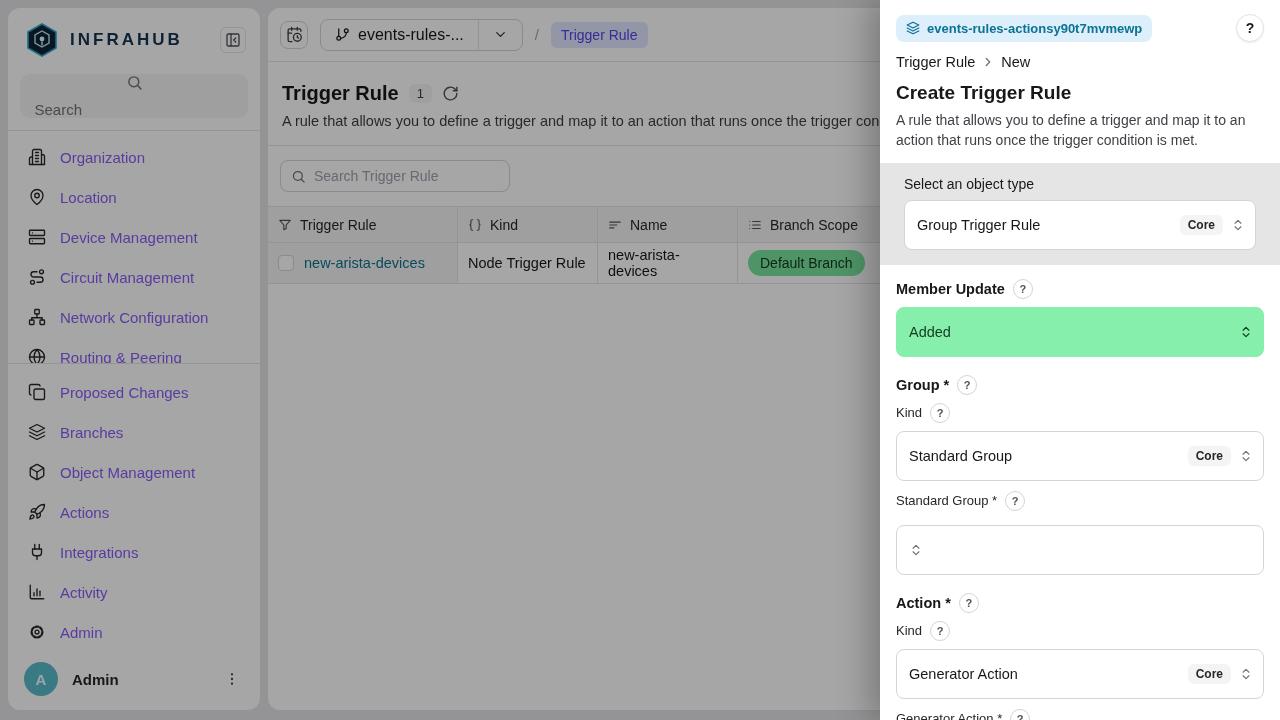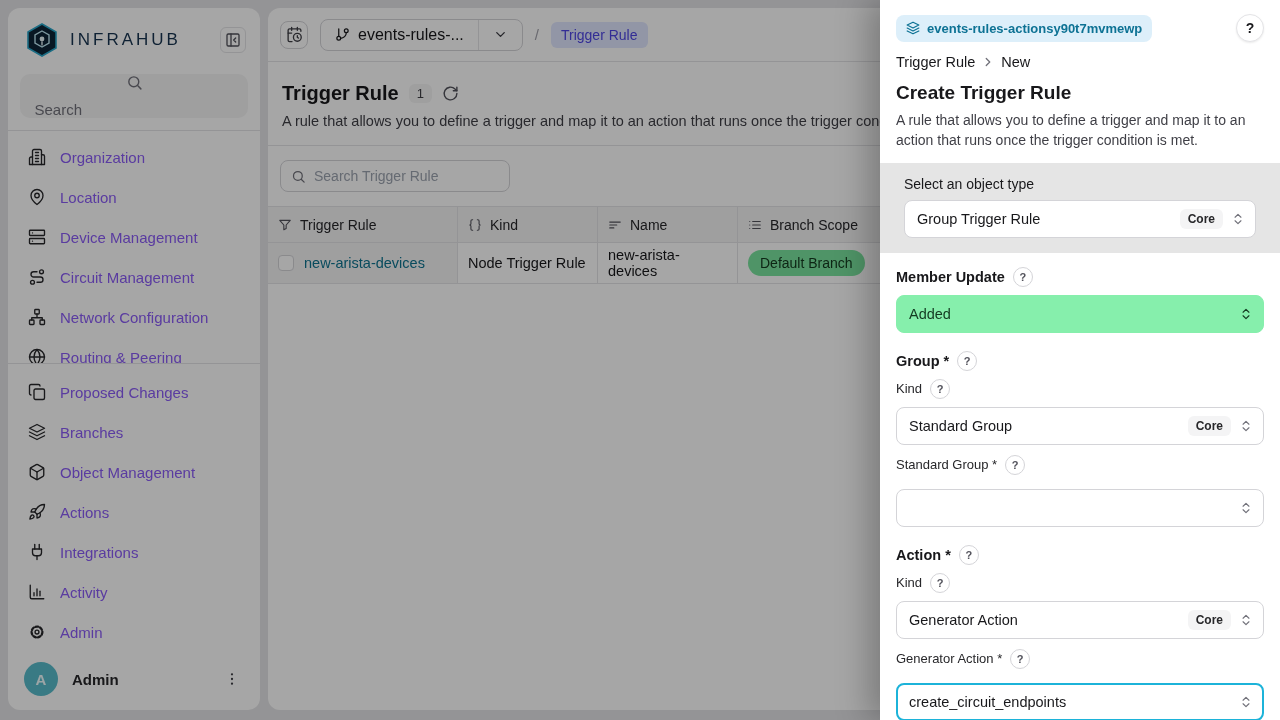--- a/index.html
+++ b/index.html
@@ -10,21 +10,21 @@
   }
   .icon { flex:none; display:block; }
 
   
   .sidebar {
     position:absolute; left:8px; top:8px; width:252px; bottom:10px;
     background:#fff; border-radius:12px; display:flex; flex-direction:column;
     overflow:hidden; z-index:10;
   }
   .logo-row { display:flex; align-items:center; gap:10px; padding:14px 14px 10px 16px; }
-  .logo-text { font-size:17px; font-weight:400; letter-spacing:3px; color:#173450; flex:1; }
+  .logo-text { font-size:17px; font-weight:700; letter-spacing:3px; color:#173450; flex:1; }
   .collapse-btn { width:26px; height:26px; border:1px solid #e4e4e7; border-radius:6px;
     display:flex; align-items:center; justify-content:center; color:#52525b; background:#fff; }
   .side-search { margin:6px 12px 12px; height:44px; background:#f4f4f5; border-radius:10px;
     display:flex; align-items:center; gap:10px; padding:0 14px; color:#71717a;flex-direction:column; }
   .side-search input { border:0; outline:0; background:transparent; font-size:15px; flex:1;
     font-family:inherit; color:#18181b; }
   .side-search input::placeholder { color:#71717a; }
   .side-divider { border-top:1px solid #e4e4e7; }
   .nav-group-1 { height:233px; overflow:hidden; padding-top:6px; }
   .nav-group-2 { padding-top:8px; flex:1; }
@@ -93,22 +93,22 @@
   .help-btn { width:28px; height:28px; border-radius:50%; border:1px solid #e4e4e7; background:#fff;
     box-shadow:0 1px 2px rgba(0,0,0,.08); font-size:14px; font-weight:600; color:#18181b;
     display:flex; align-items:center; justify-content:center; }
   .panel-crumbs { display:flex; align-items:center; gap:6px; margin-top:12px; font-size:14.5px; color:#18181b; }
   .panel-crumbs .icon { color:#71717a; }
   .panel-title { margin-top:12px; font-size:19px; font-weight:700; color:#18181b; }
   .panel-desc { margin-top:6px; font-size:14px; color:#3f3f46; line-height:1.45; }
 
   .obj-type-band { background:#e5e5e5; padding:13px 24px 15px; }
   .band-label { font-size:14px; font-weight:500; color:#18181b; margin-bottom:8px; }
-  .select { height:38px; background:#fff; border:1px solid #d4d4d8; border-radius:8px;
-    display:flex; align-items:center; gap:8px; padding:0 10px 0 12px; font-size:14.5px; color:#18181b;justify-content:flex-end; }
+  .select { height:50px; background:#fff; border:1px solid #d4d4d8; border-radius:8px;
+    display:flex; align-items:center; gap:8px; padding:0 10px 0 12px; font-size:14.5px; color:#18181b; }
   .select .sel-value { flex:1; }
   .core-badge { background:#f4f4f5; color:#27272a; font-size:12px; font-weight:700;
     padding:3px 8px; border-radius:6px; }
   .select .icon { color:#71717a; }
   .select.green { background:#86efac; border-color:#86efac; color:#143b22; }
   .select.green .icon { color:#143b22; }
   .select.focused { border:2px solid #1cb3d9; padding:0 9px 0 11px; }
 
   .panel-form { padding:14px 16px 0; flex:1; overflow:hidden; }
   .f-label { font-size:14.5px; font-weight:600; color:#18181b; display:inline-flex; align-items:center; gap:8px; }

